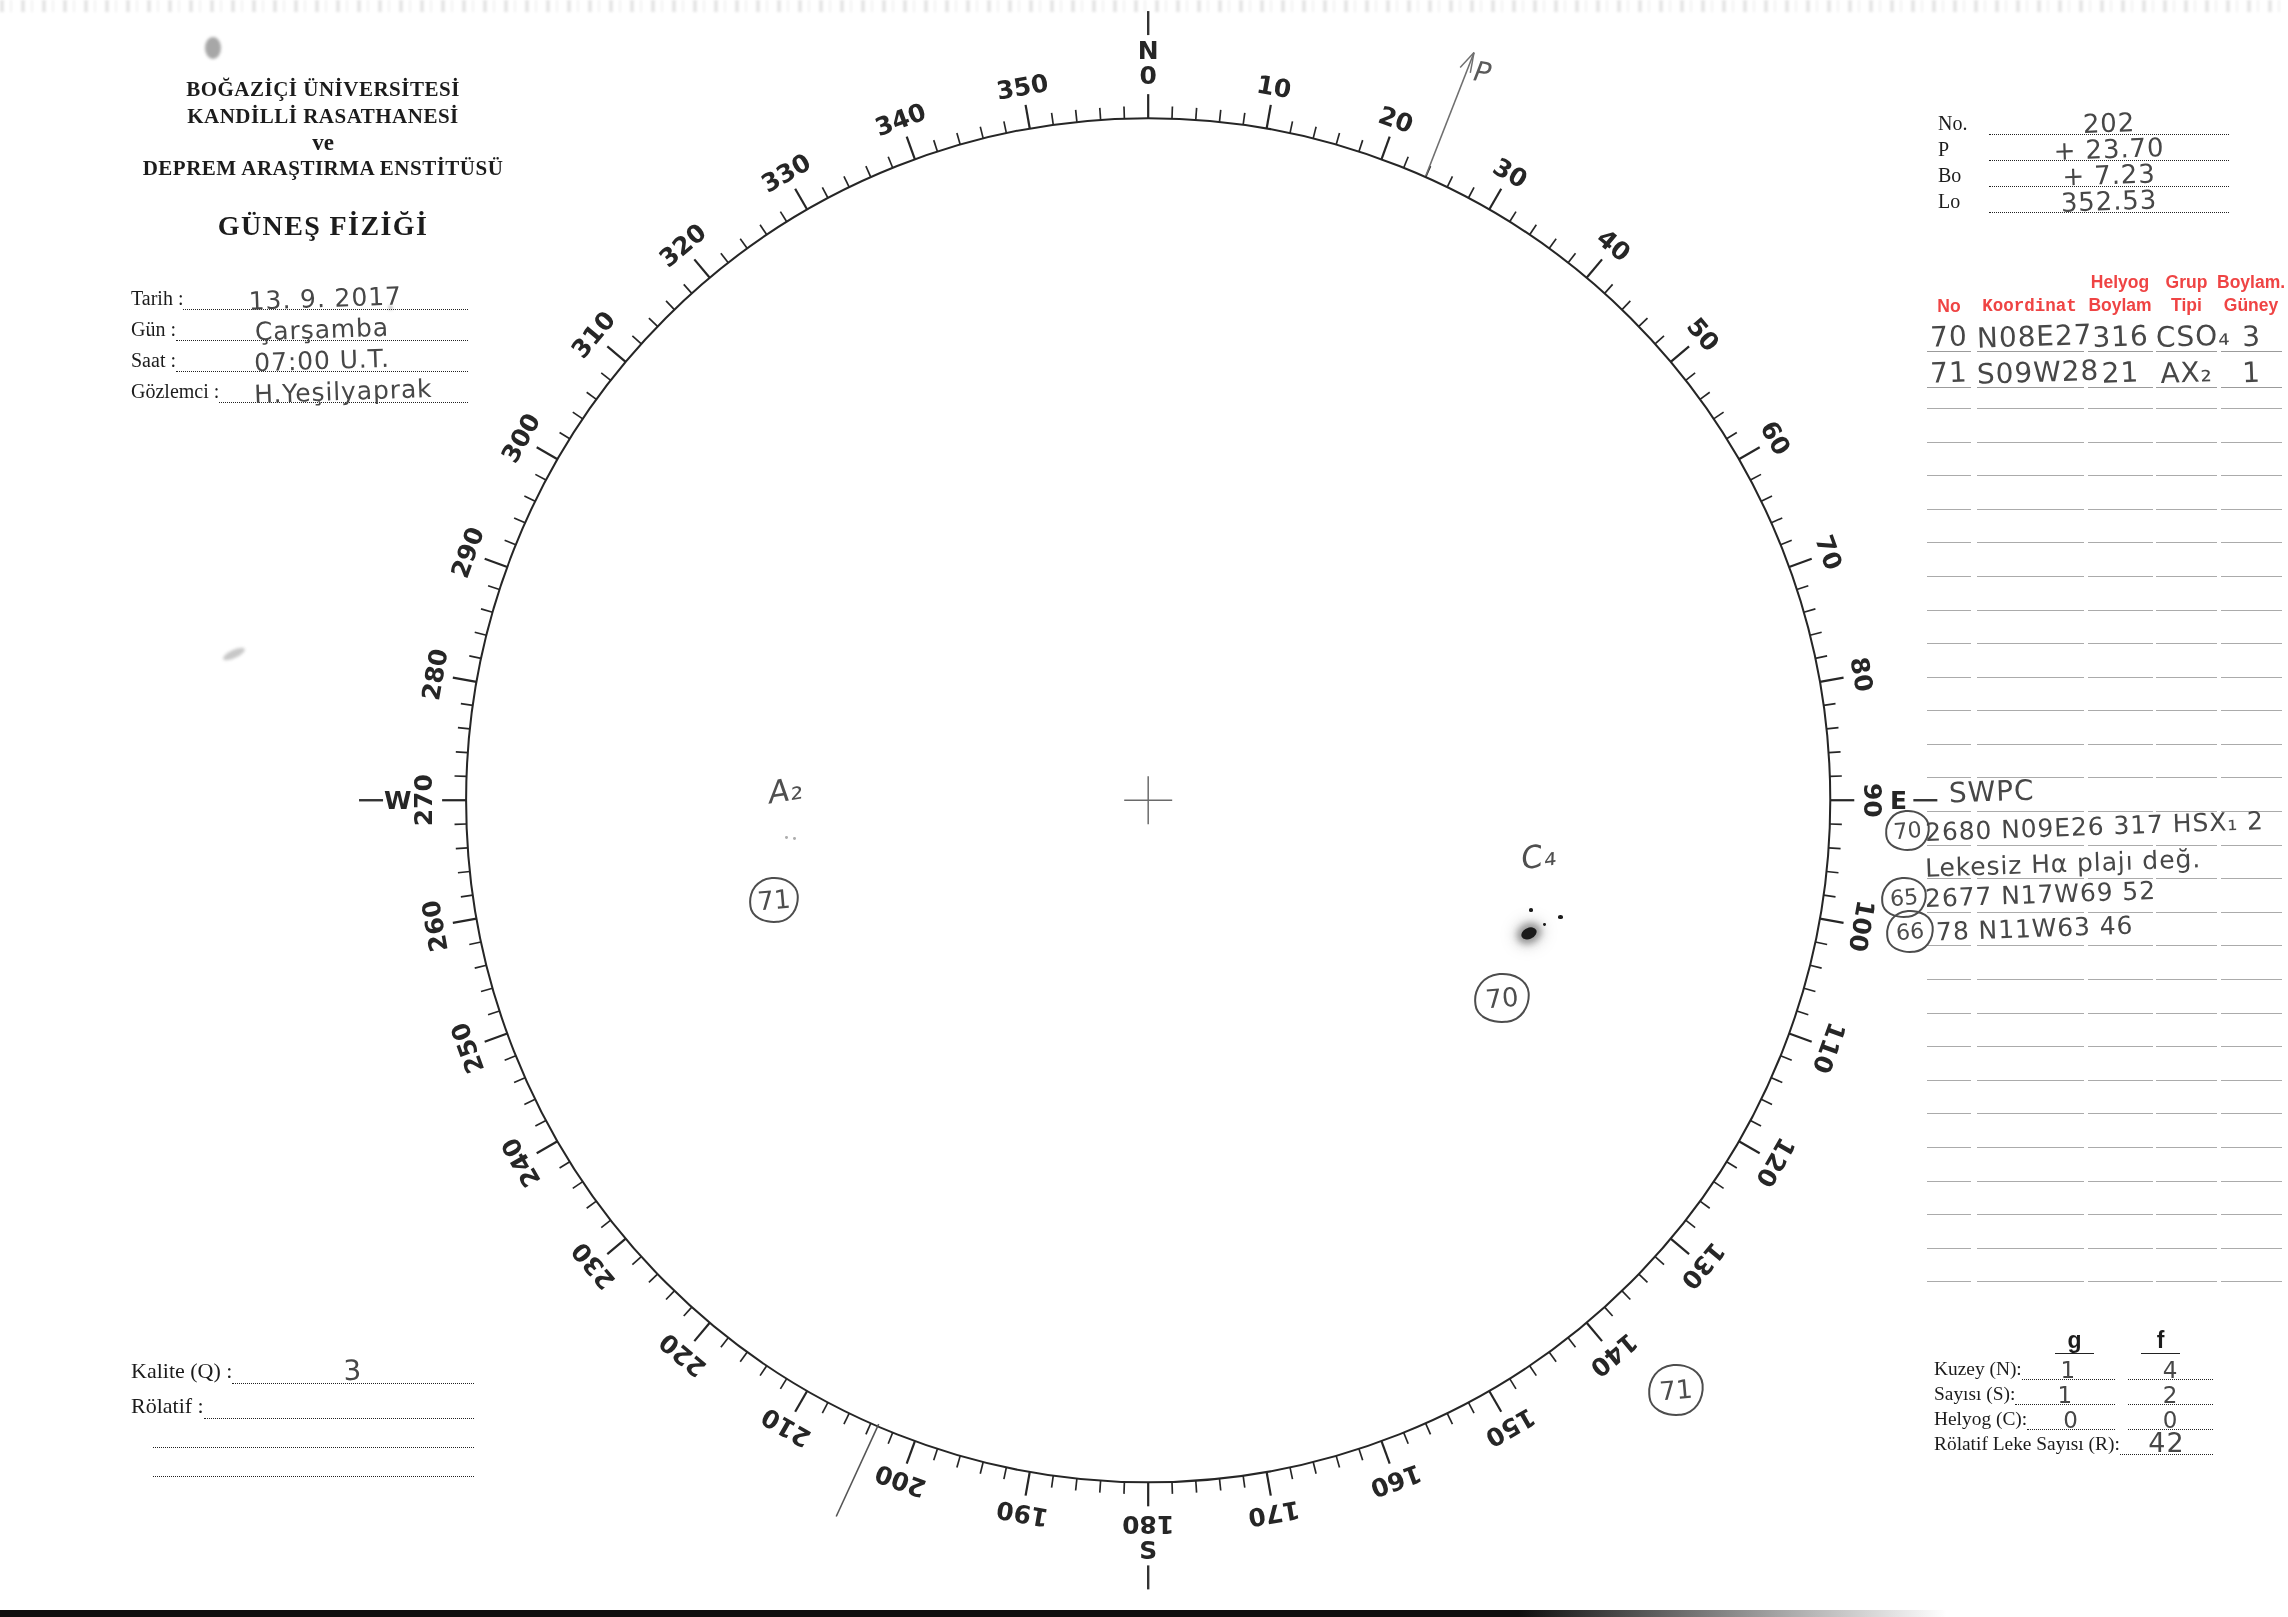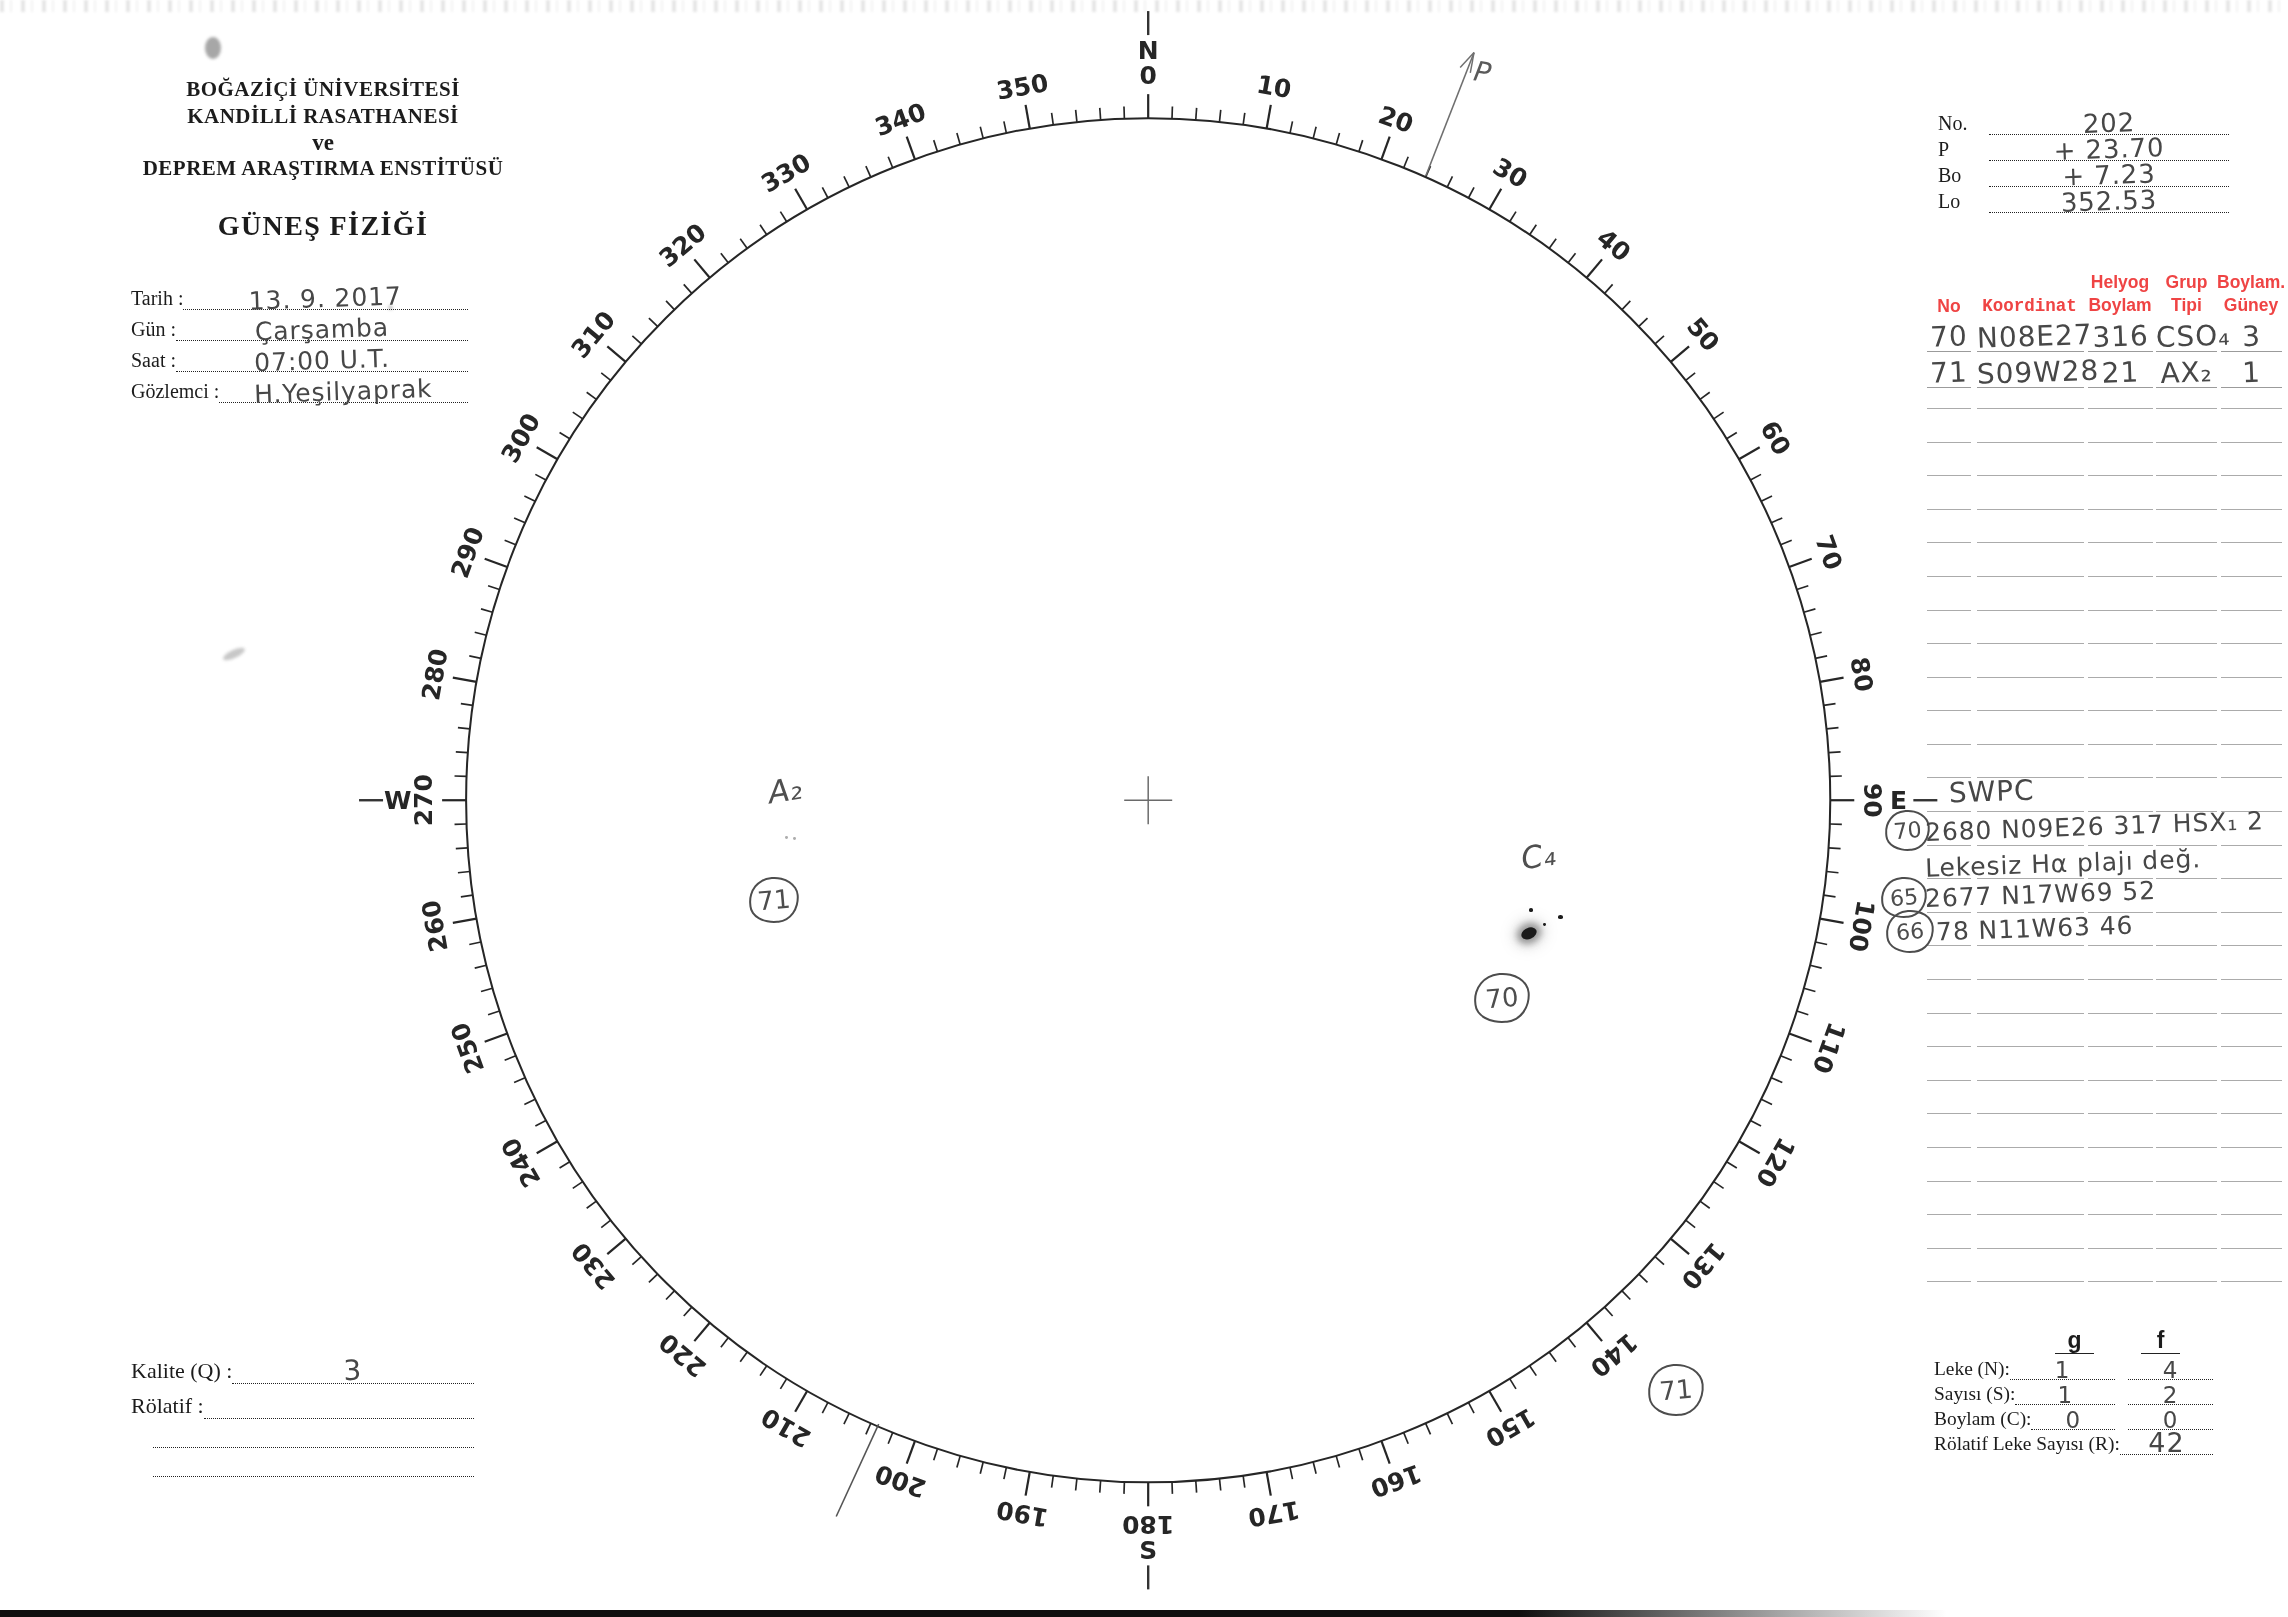--- a/index.html
+++ b/index.html
@@ -327,39 +327,39 @@
   <div class="swpc-line hand tilt" style="left:1925px;top:849px;">Lekesiz  Hα  plajı  değ.</div>
   <div class="badge" style="left:1881px;top:877px;width:42px;height:37px;font-size:22px;">65</div>
   <div class="swpc-line hand tilt" style="left:1925px;top:880px;">2677  N17W69  52</div>
   <div class="badge" style="left:1886px;top:910px;width:44px;height:39px;font-size:22px;">66</div>
   <div class="swpc-line hand tilt" style="left:1936px;top:914px;">78  N11W63  46</div>
 
   <div class="gf" style="left:2055px;">g</div>
   <div class="gf" style="left:2141px;">f</div>
   <div class="sum">
     <div class="field-row">
-      <span class="lbl">Leke (N):</span>
+      <span class="lbl">Kuzey (N):</span>
       <span class="dline">
           <span class="hv hand">1</span>
         </span>
       <span class="cell2">
           <span class="hv hand dline-v" style="position:absolute;left:0;right:0;bottom:-3.7px;text-align:center;">4</span>
         </span>
     </div>
     <div class="field-row">
       <span class="lbl">Sayısı (S):</span>
       <span class="dline">
           <span class="hv hand">1</span>
         </span>
       <span class="cell2">
           <span class="hv hand" style="position:absolute;left:0;right:0;bottom:-3.7px;text-align:center;">2</span>
         </span>
     </div>
     <div class="field-row">
-      <span class="lbl">Boylam (C):</span>
+      <span class="lbl">Helyog (C):</span>
       <span class="dline">
           <span class="hv hand">0</span>
         </span>
       <span class="cell2">
           <span class="hv hand" style="position:absolute;left:0;right:0;bottom:-3.7px;text-align:center;">0</span>
         </span>
     </div>
     <div class="field-row">
       <span class="lbl">Rölatif Leke Sayısı (R):</span>
       <span class="dline">

